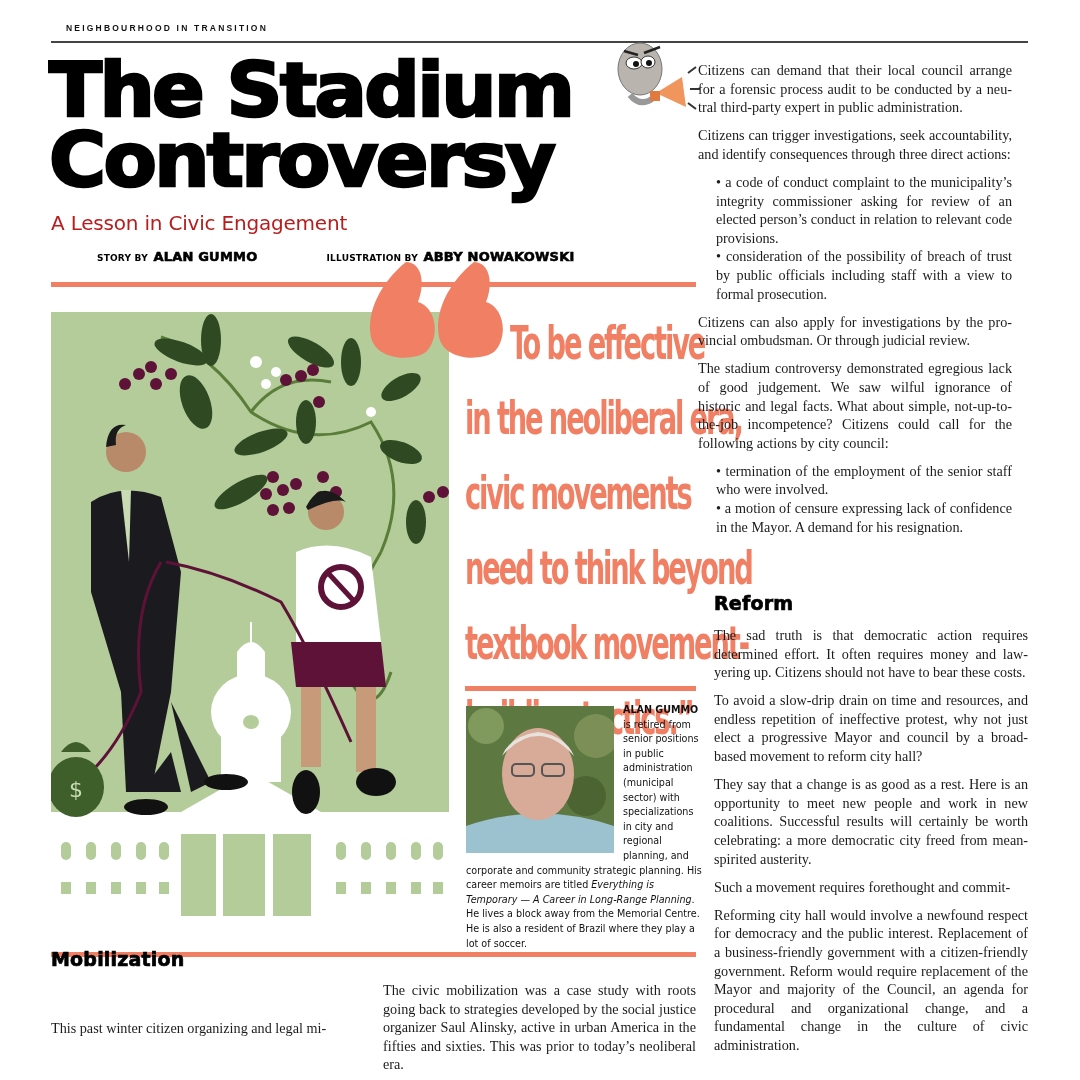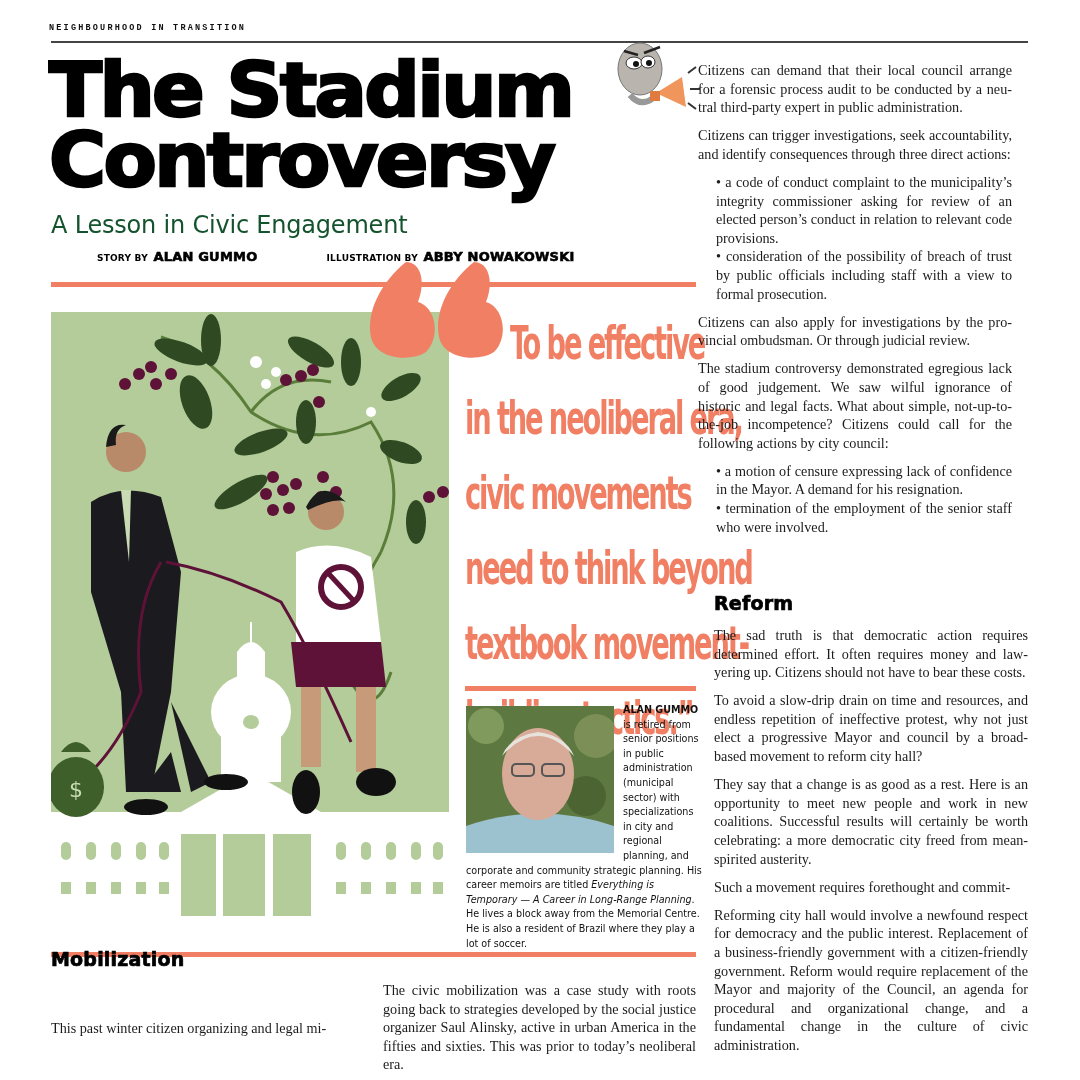--- a/index.html
+++ b/index.html
@@ -1,35 +1,35 @@
 <!DOCTYPE html>
 <html><head>
   <meta charset="utf-8">
   <style>
     * { margin: 0; padding: 0; box-sizing: border-box; }
     html, body { width: 1080px; height: 1080px; overflow: hidden; background: #ffffff; }
     body { position: relative; font-family: "Liberation Serif", "DejaVu Serif", serif; color: #1a1a1a; }
 
     .kicker {
-      position: absolute; left: 49px; top: 23px;
-      font-family: Liberation Mono, monospace; font-weight: bold;
+      position: absolute; left: 66px; top: 23px;
+      font-family: Liberation Sans, sans-serif; font-weight: bold;
       font-size: 8.5px; letter-spacing: 2.2px; color: #111;
     }
     .top-rule { position: absolute; left: 51px; top: 41px; width: 977px; height: 1.5px; background: #444; }
 
     .headline {
       position: absolute; left: 49px; top: 55px; width: 600px;
       font-family: "DejaVu Sans", sans-serif; font-weight: 900;
       font-size: 74px; line-height: 70px; letter-spacing: -2.5px; color: #000;
       -webkit-text-stroke: 2.6px #000;
       transform: scaleX(1.05); transform-origin: left top;
     }
     .dek {
       position: absolute; left: 51px; top: 211px;
-      font-family: "DejaVu Sans", sans-serif; font-size: 24px; color: #14532d; letter-spacing: -0.2px;
+      font-family: "DejaVu Sans", sans-serif; font-size: 20px; color: #b91c1c; letter-spacing: -0.2px;
     }
     .byline {
       position: absolute; left: 51px; top: 246px;
       font-family: "DejaVu Sans", sans-serif; font-weight: bold; color: #000;
       white-space: nowrap;
     }
     .byline .small { font-size: 9px; letter-spacing: 0.2px; margin-left: 46px; }
     .byline .big { font-size: 13px; font-weight: 900; -webkit-text-stroke: 0.6px #000; letter-spacing: 0.2px; }
     .byline .gap { display: inline-block; width: 12px; }
 
@@ -280,22 +280,22 @@
 <div class="body-col" style="left:698px; top:61px; width:314px;">
   <p>Citizens can demand that their local council arrange for a forensic process audit to be conducted by a neu­tral third-party expert in public administration.</p>
   <p>Citizens can trigger investigations, seek accountabil­ity, and identify consequences through three direct actions:</p>
   <ul>
     <li>a code of conduct complaint to the municipal­ity’s integrity commissioner asking for review of an elected person’s conduct in relation to relevant code provisions.</li>
     <li>consideration of the possibility of breach of trust by public officials including staff with a view to formal prosecution.</li>
   </ul>
   <p>Citizens can also apply for investigations by the pro­vincial ombudsman. Or through judicial review.</p>
   <p>The stadium controversy demonstrated egregious lack of good judgement. We saw wilful ignorance of historic and legal facts.  What about simple, not-up-to-the-job incompetence? Citizens could call for the following actions by city council:</p>
   <ul>
+    <li>termination of the employment of the senior staff who were involved.</li>
     <li>a motion of censure expressing lack of confi­dence in the Mayor. A demand for his resignation.</li>
-    <li>termination of the employment of the senior staff who were involved.</li>
   </ul>
 </div>
 <div class="section-head" style="left:714px; top:592px;">Reform</div>
 <div class="body-col" style="left:714px; top:626px; width:314px;">
   <p>The sad truth is that democratic action requires determined effort. It often requires money and law­yering up. Citizens should not have to bear these costs.</p>
   <p>To avoid a slow-drip drain on time and resources, and endless repetition of ineffective protest, why not just elect a progressive Mayor and council by a broad-based movement to reform city hall?</p>
   <p>They say that a change is as good as a rest. Here is an opportunity to meet new people and work in new coalitions. Successful results will certainly be worth celebrating: a more democratic city freed from mean-spirited austerity.</p>
   <p>Such a movement requires forethought and commit-</p>
   <p>Reforming city hall would involve a newfound respect for democracy and the public interest. Re­placement of a business-friendly government with a citizen-friendly government. Reform would require replacement of the Mayor and majority of the Coun­cil, an agenda for procedural and organizational change, and a fundamental change in the culture of civic administration.</p>
 </div>

